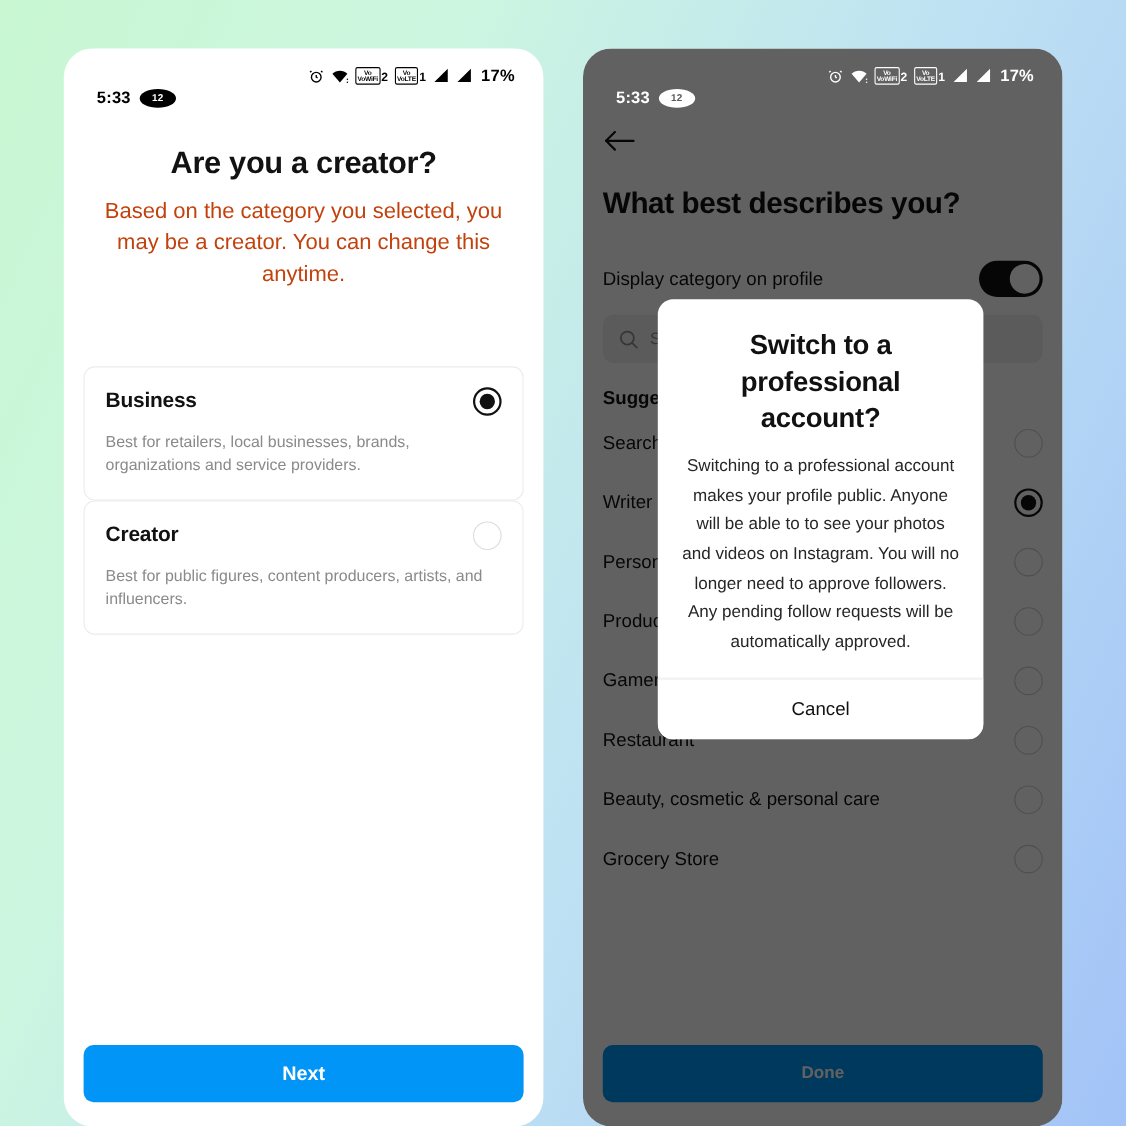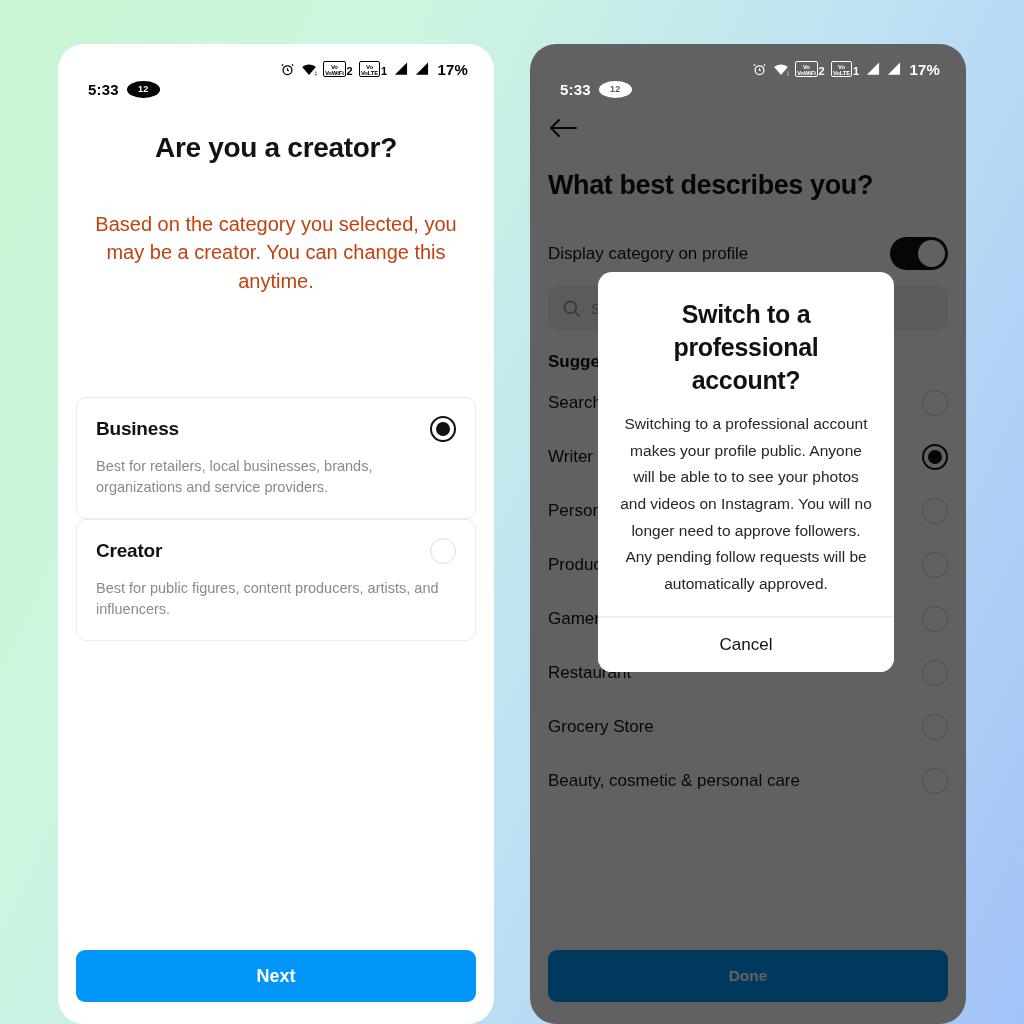--- a/index.html
+++ b/index.html
@@ -61,21 +61,21 @@
     line-height:6px;
     letter-spacing:-.2px;
     display:inline-flex; flex-direction:column; align-items:center;
     height:16px; justify-content:center;
   }
   .netpair { display:inline-flex; align-items:flex-end; gap:1px; }
   .netnum { font-size:11px; font-weight:700; line-height:11px; }
   .sb-batt { font-size:15px; font-weight:700; margin-left:2px; }
 
   
-  .body-left { flex:1; display:flex; flex-direction:column; padding:0 18px;gap:32px; }
+  .body-left { flex:1; display:flex; flex-direction:column; padding:0 18px; }
   .title-h1 {
     font-size:28px; font-weight:700; color:#121212; text-align:center;
     margin-top:38px; letter-spacing:-.3px;
   }
   .subtitle {
     font-size:20px; color:#c2410c; text-align:center;
     margin-top:14px; line-height:1.42; padding:0 16px;
   }
   .option-card {
     margin-top:0;
@@ -312,25 +312,25 @@
         </div>
         <div class="cat-row">
           <span>Gamer</span>
           <span class="cat-radio"></span>
         </div>
         <div class="cat-row">
           <span>Restaurant</span>
           <span class="cat-radio"></span>
         </div>
         <div class="cat-row">
+          <span>Beauty, cosmetic &amp; personal care</span>
+          <span class="cat-radio"></span>
+        </div>
+        <div class="cat-row">
           <span>Grocery Store</span>
-          <span class="cat-radio"></span>
-        </div>
-        <div class="cat-row">
-          <span>Beauty, cosmetic &amp; personal care</span>
           <span class="cat-radio"></span>
         </div>
       </div>
 
       <div class="done-wrap">
         <button class="done">Done</button>
       </div>
     </div>
 
     <div class="scrim"></div>

